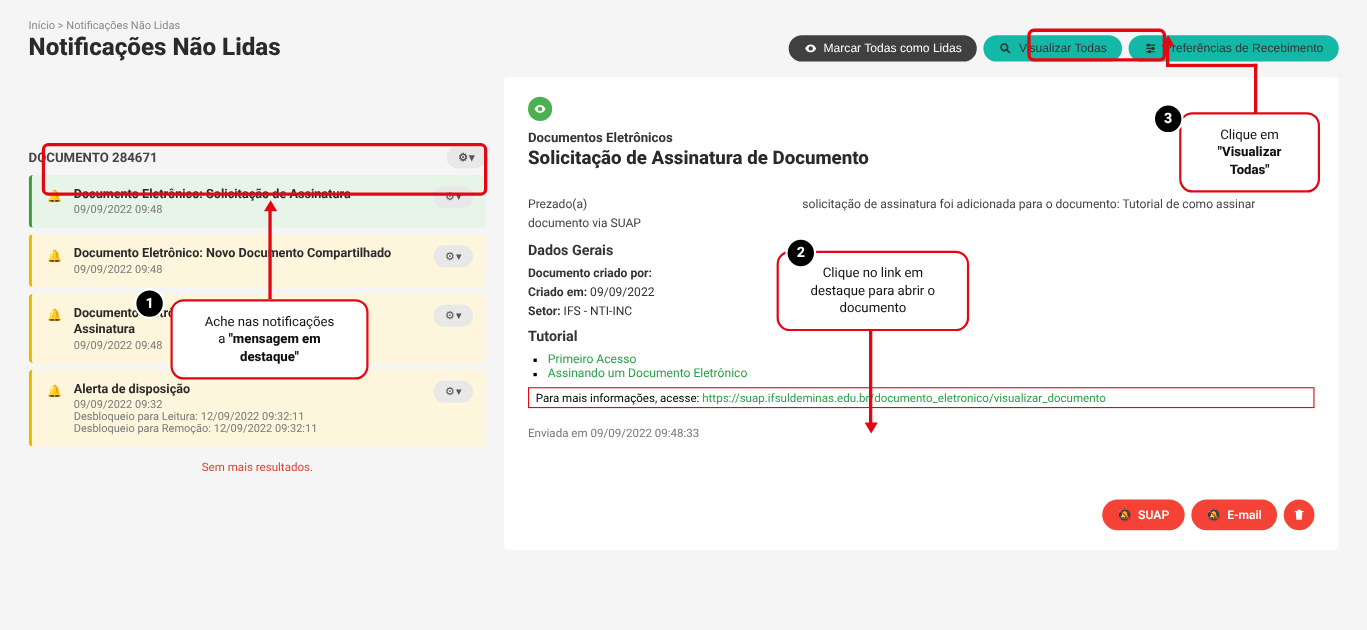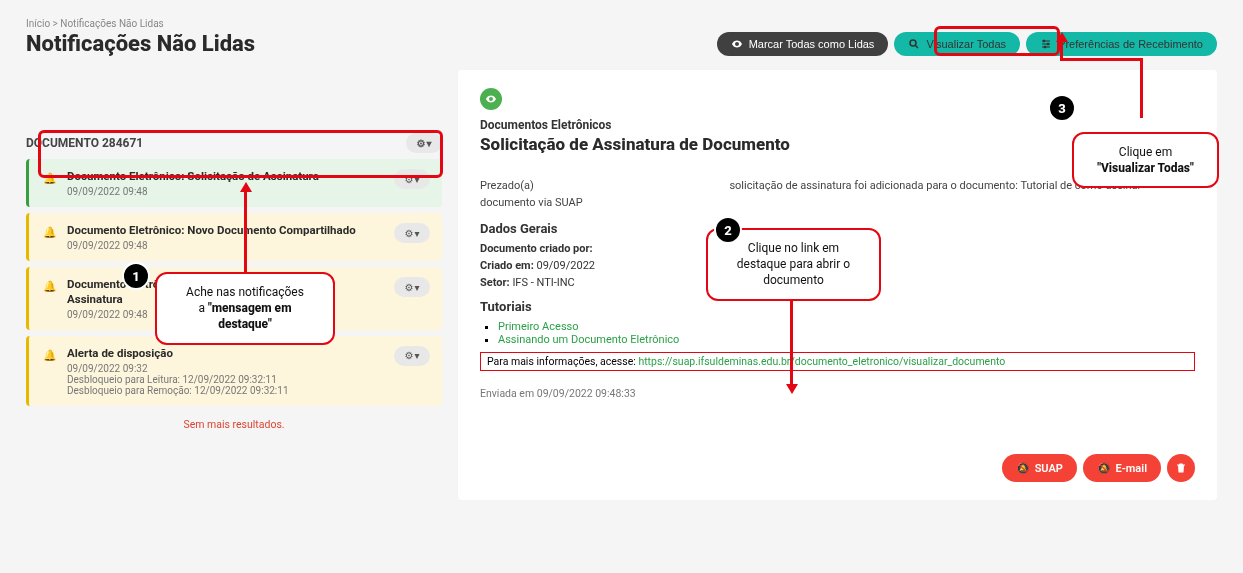--- a/index.html
+++ b/index.html
@@ -319,21 +319,21 @@
         <span style="display:inline-block; width:190px;"></span>
         <span>solicitação de assinatura foi adicionada para o documento: Tutorial de como assinar</span><br>
         <span>documento via SUAP</span>
       </div>
 
       <div class="detail-sect">Dados Gerais</div>
       <div class="detail-row"><span class="lbl">Documento criado por:</span></div>
       <div class="detail-row"><span class="lbl">Criado em:</span> <span>09/09/2022</span></div>
       <div class="detail-row"><span class="lbl">Setor:</span> <span>IFS - NTI-INC</span></div>
 
-      <div class="detail-sect">Tutoriais</div>
+      <div class="detail-sect">Tutorial</div>
       <ul class="detail-list">
         <li><a href="#">Primeiro Acesso</a></li>
         <li><a href="#">Assinando um Documento Eletrônico</a></li>
       </ul>
 
       <div class="info-box">
         <span>Para mais informações, acesse: </span><a href="#">https://suap.ifsuldeminas.edu.br/documento_eletronico/visualizar_documento</a>
       </div>
 
       <div class="sent">Enviada em 09/09/2022 09:48:33</div>
@@ -374,21 +374,21 @@
 
 <div class="callout" style="left:706px; top:228px; width:175px;">
   <div>Clique no link em</div>
   <div>destaque para abrir o</div>
   <div>documento</div>
 </div>
 <div class="num-badge" style="left:714px; top:216px;">2</div>
 <div class="arrow-line" style="left:790px; top:292px; width:3px; height:94px;"></div>
 <div class="arrow-head down" style="left:785.5px; top:384px;"></div>
 
-<div class="callout" style="left:1072px; top:132px; width:147px;">
+<div class="callout" style="left:1072px; top:102px; width:128px;">
   <div>Clique em</div>
   <div class="b">"Visualizar Todas"</div>
 </div>
 <div class="num-badge" style="left:1048px; top:94px;">3</div>
 <div class="arrow-line" style="left:1140px; top:58px; width:3px; height:60px;"></div>
 <div class="arrow-line" style="left:1060px; top:58px; width:83px; height:3px;"></div>
 <div class="arrow-line" style="left:1060px; top:40px; width:3px; height:20px;"></div>
 <div class="arrow-head up" style="left:1055.5px; top:32px;"></div>
 
 </body></html>

